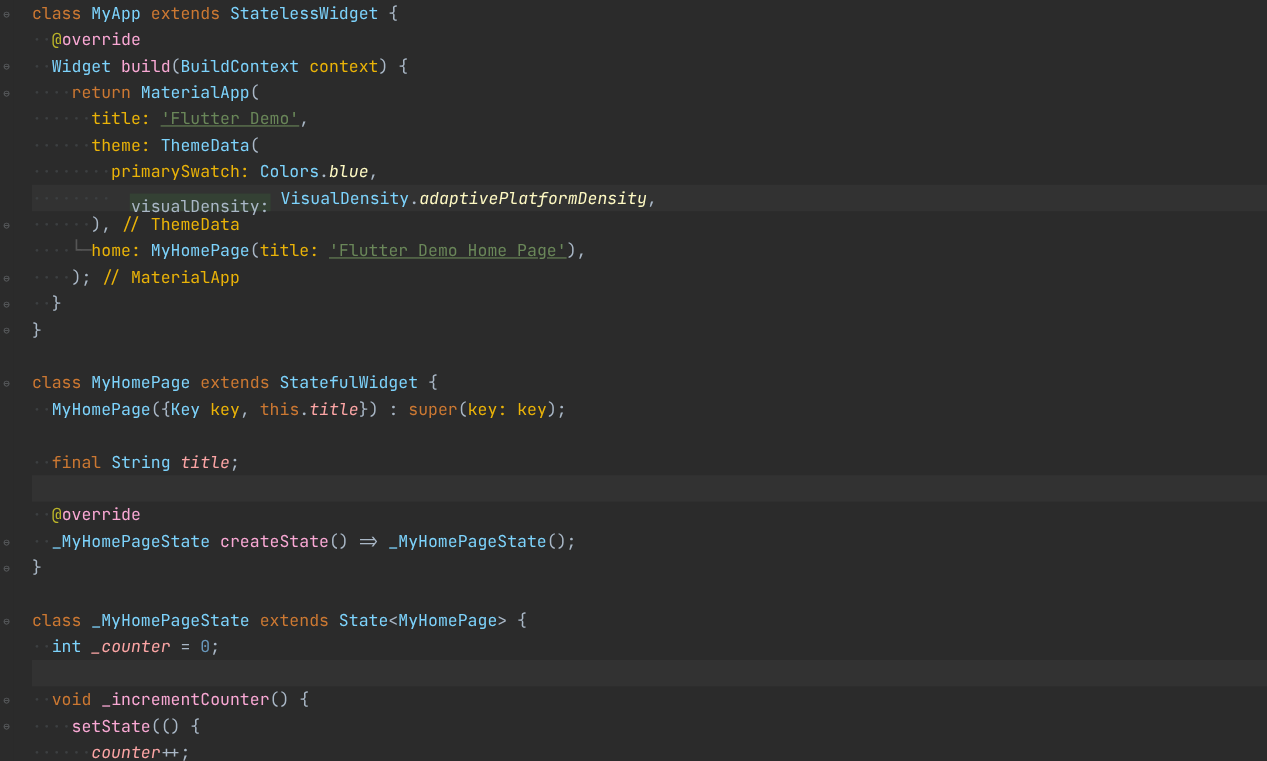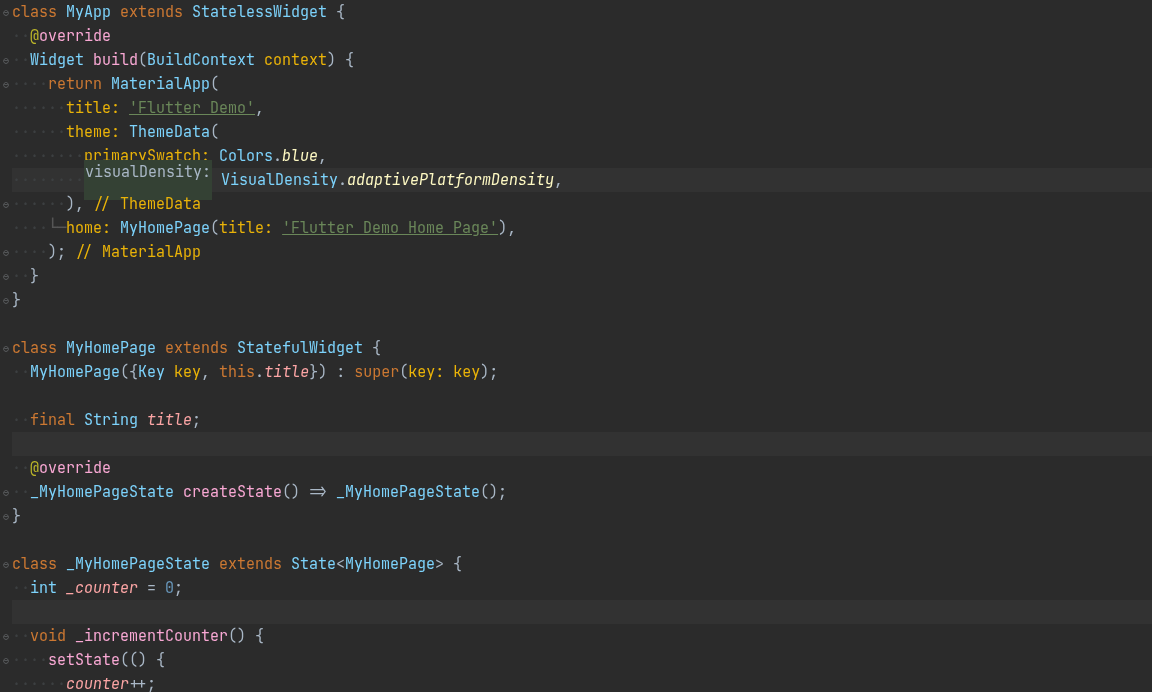--- a/index.html
+++ b/index.html
@@ -1,23 +1,23 @@
 <!DOCTYPE html>
 <html><head>
 <meta charset="utf-8">
 <style>
   * { margin:0; padding:0; box-sizing:border-box; }
   html,body { width:1152px; height:692px; background:#2b2b2b; font-family:"JetBrains Mono","Fira Code",Consolas,monospace; font-size:15px; overflow:hidden; }
   .editor { display:flex; height:100%; }
   .gutter { width:12px; background:#2b2b2b; flex-shrink:0; }
   .gline { height:24px; display:flex; align-items:center; justify-content:center; color:#606366; font-size:10px; }
   .code { flex:1; padding:0; line-height:24px; white-space:pre; color:#a9b7c6; }
-  .row { height:24px; display:flex; align-items:center; }
+  .row { height:24px; display:flex; align-items:flex-end;margin-left:17px; }
   .row.hl { background:#323232; }
-  .row.hl2 { background:#344134; display:inline-block; height:40px; }
+  .row.hl2 { background:#344134; display:inline-block; height:16px; }
   .ws { color:#3c3f41; }
   .kw { color:#cc7832; }
   .cls { color:#7dd3fc; }
   .fn { color:#f9a8d4; }
   .param { color:#eab308; }
   .str { color:#6a8759;text-decoration:underline; }
   .num { color:#6897bb; }
   .com { color:#eab308; }
   .anno { color:#bbb529; }
   .stat { color:#fef9c3; font-style:italic; }

